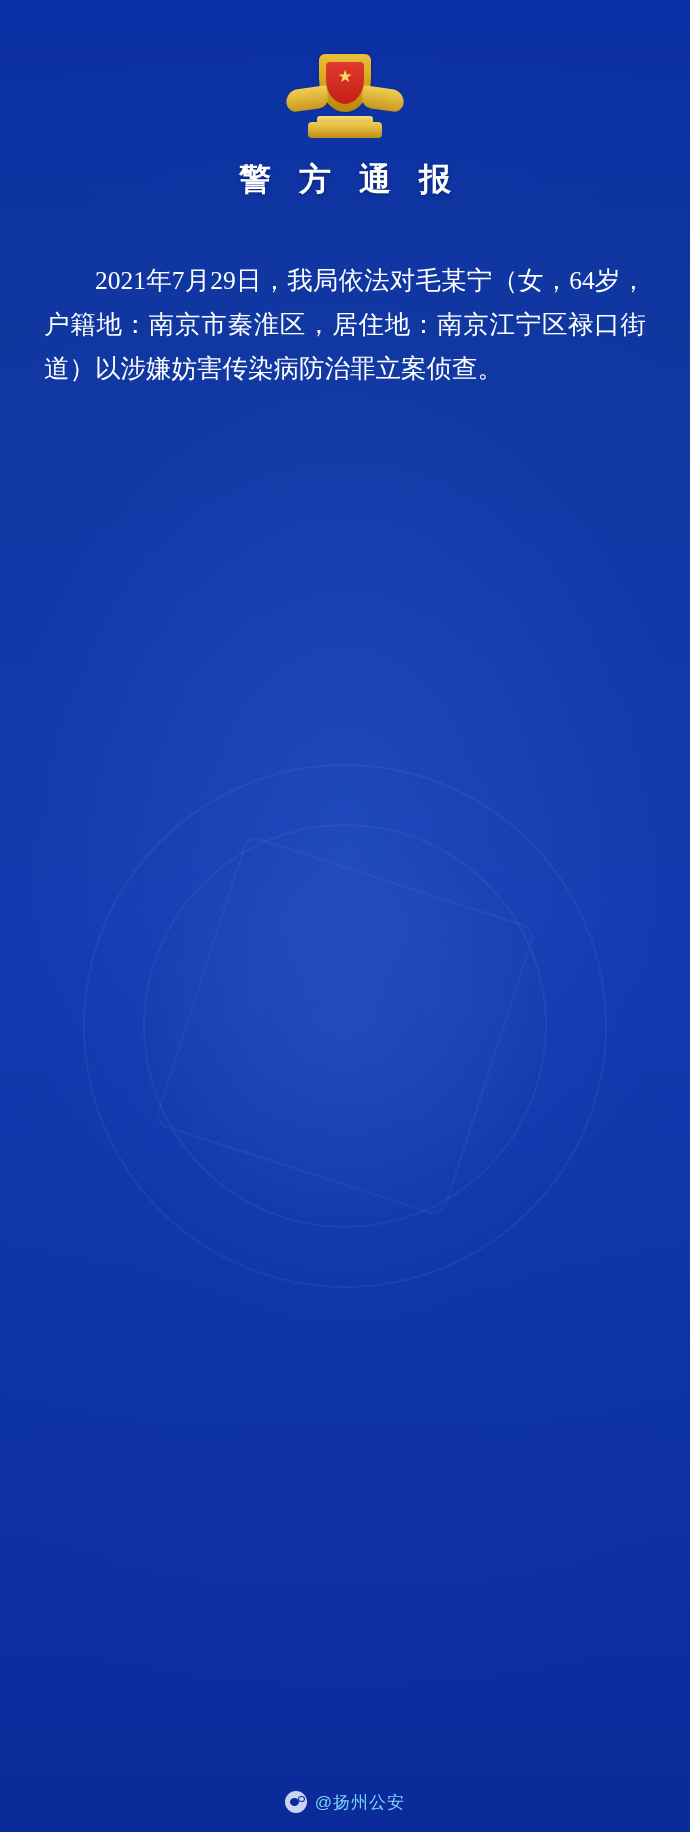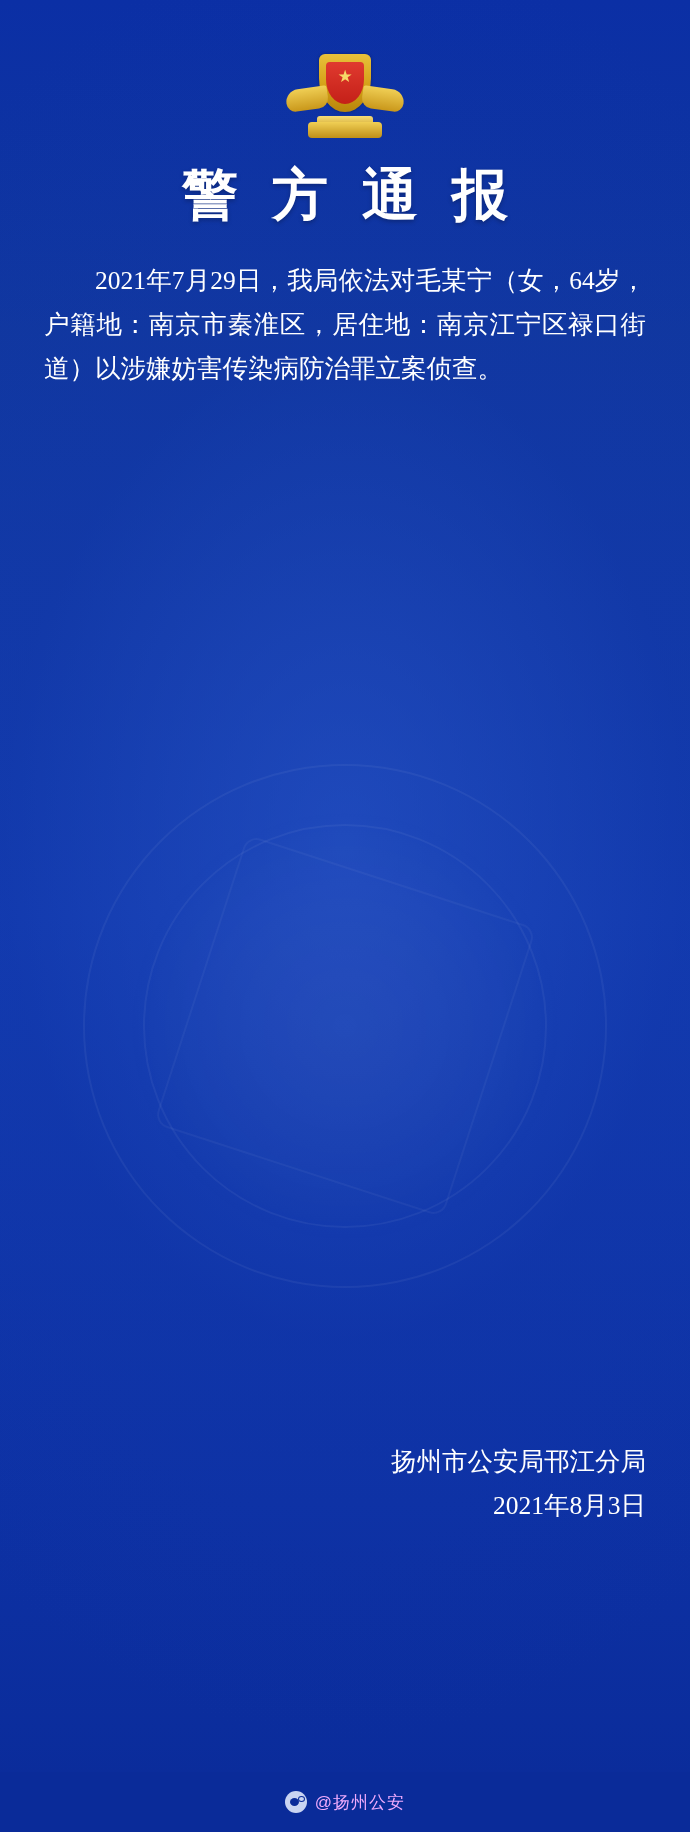--- a/index.html
+++ b/index.html
@@ -144,21 +144,21 @@
   }
 
   .title {
     position: absolute;
     top: 158px;
     left: 0;
     right: 0;
     text-align: center;
     color: #ffffff;
     font-family: "Liberation Serif", "DejaVu Serif", serif;
-    font-size: 56px;
+    font-size: 32px;
     font-weight: 700;
     letter-spacing: 10px;
     text-indent: 10px;
     text-shadow: 0 2px 4px rgba(0,0,0,0.25);
   }
 
   .body-text {
     position: absolute;
     top: 244px;
     left: 44px;
@@ -222,21 +222,21 @@
     content: "";
     position: absolute;
     left: 13px;
     top: 5px;
     width: 5px;
     height: 4px;
     border-radius: 50%;
     border: 1.5px solid #0a2b99;
   }
   .footer-label {
-    color: #f0abfc;
+    color: #7dd3fc;
     font-size: 17px;
     font-family: "Liberation Sans", sans-serif;
     letter-spacing: 1px;
   }
 </style>
 </head>
 <body>
 
 <div class="poster">
 
@@ -256,23 +256,19 @@
       <div class="base"></div>
     </div>
   </div>
 
   <div class="title">警 方 通 报</div>
 
   <div class="body-text">
     <p>2021年7月29日，我局依法对毛某宁（女，64岁，户籍地：南京市秦淮区，居住地：南京江宁区禄口街道）以涉嫌妨害传染病防治罪立案侦查。</p>
   </div>
 
-  <div class="sign">
-    <div>扬州市公安局邗江分局</div>
-    <div>2021年8月3日</div>
-  </div>
 
   <div class="footer">
     <div class="weibo-icon"></div>
     <div class="footer-label">@扬州公安</div>
   </div>
 
 </div>
 
 </body></html>

